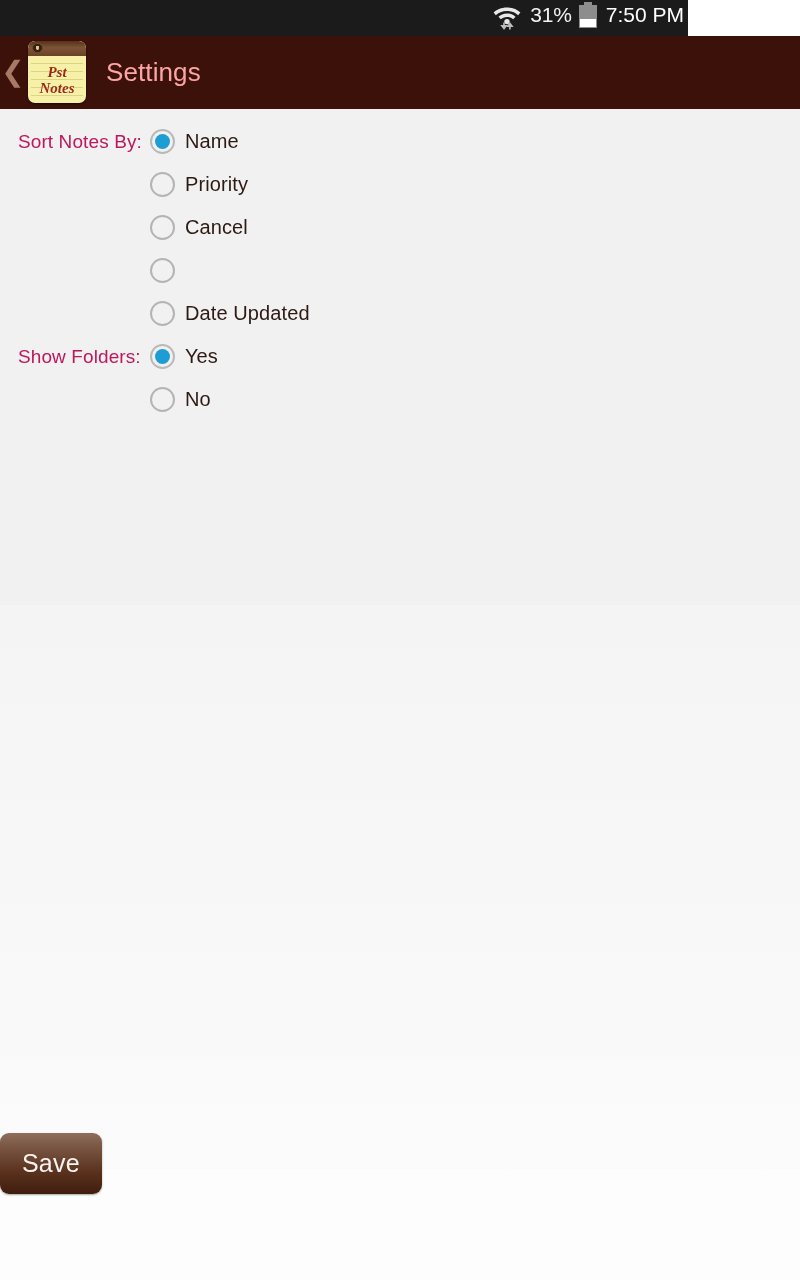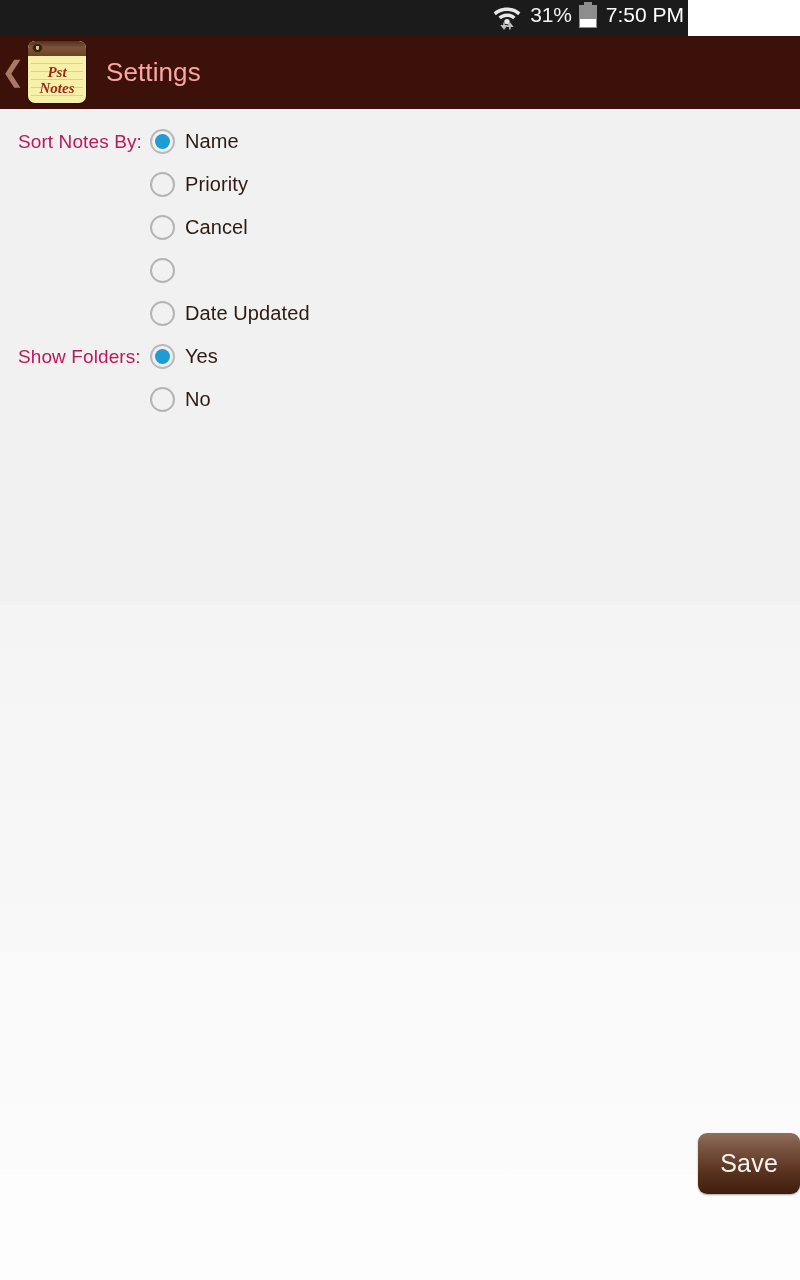--- a/index.html
+++ b/index.html
@@ -135,21 +135,21 @@
   .radio.checked .dot { display:block; }
   .radio-text {
     position:absolute; left:185px; top:0;
     height:43px; display:flex; align-items:center;
     font-size:20px; color:#2d1a12; letter-spacing:0.1px;
   }
 
   
   #button-bar {
     position:absolute; left:0; top:1133px; width:800px; height:61px;
-    display:flex; align-items:center; justify-content:flex-end; gap:14px;
+    display:flex; align-items:center; justify-content:flex-start; gap:14px;
   }
   .btn {
     height:61px;
     border-radius:9px;
     border:none;
     background:linear-gradient(180deg,#8f6e5d 0%, #7a5744 22%, #5b331f 62%, #3f1d0d 100%);
     color:#f7f3f0;
     font-size:25px;
     font-family:"Liberation Sans", sans-serif;
     letter-spacing:0.2px;

